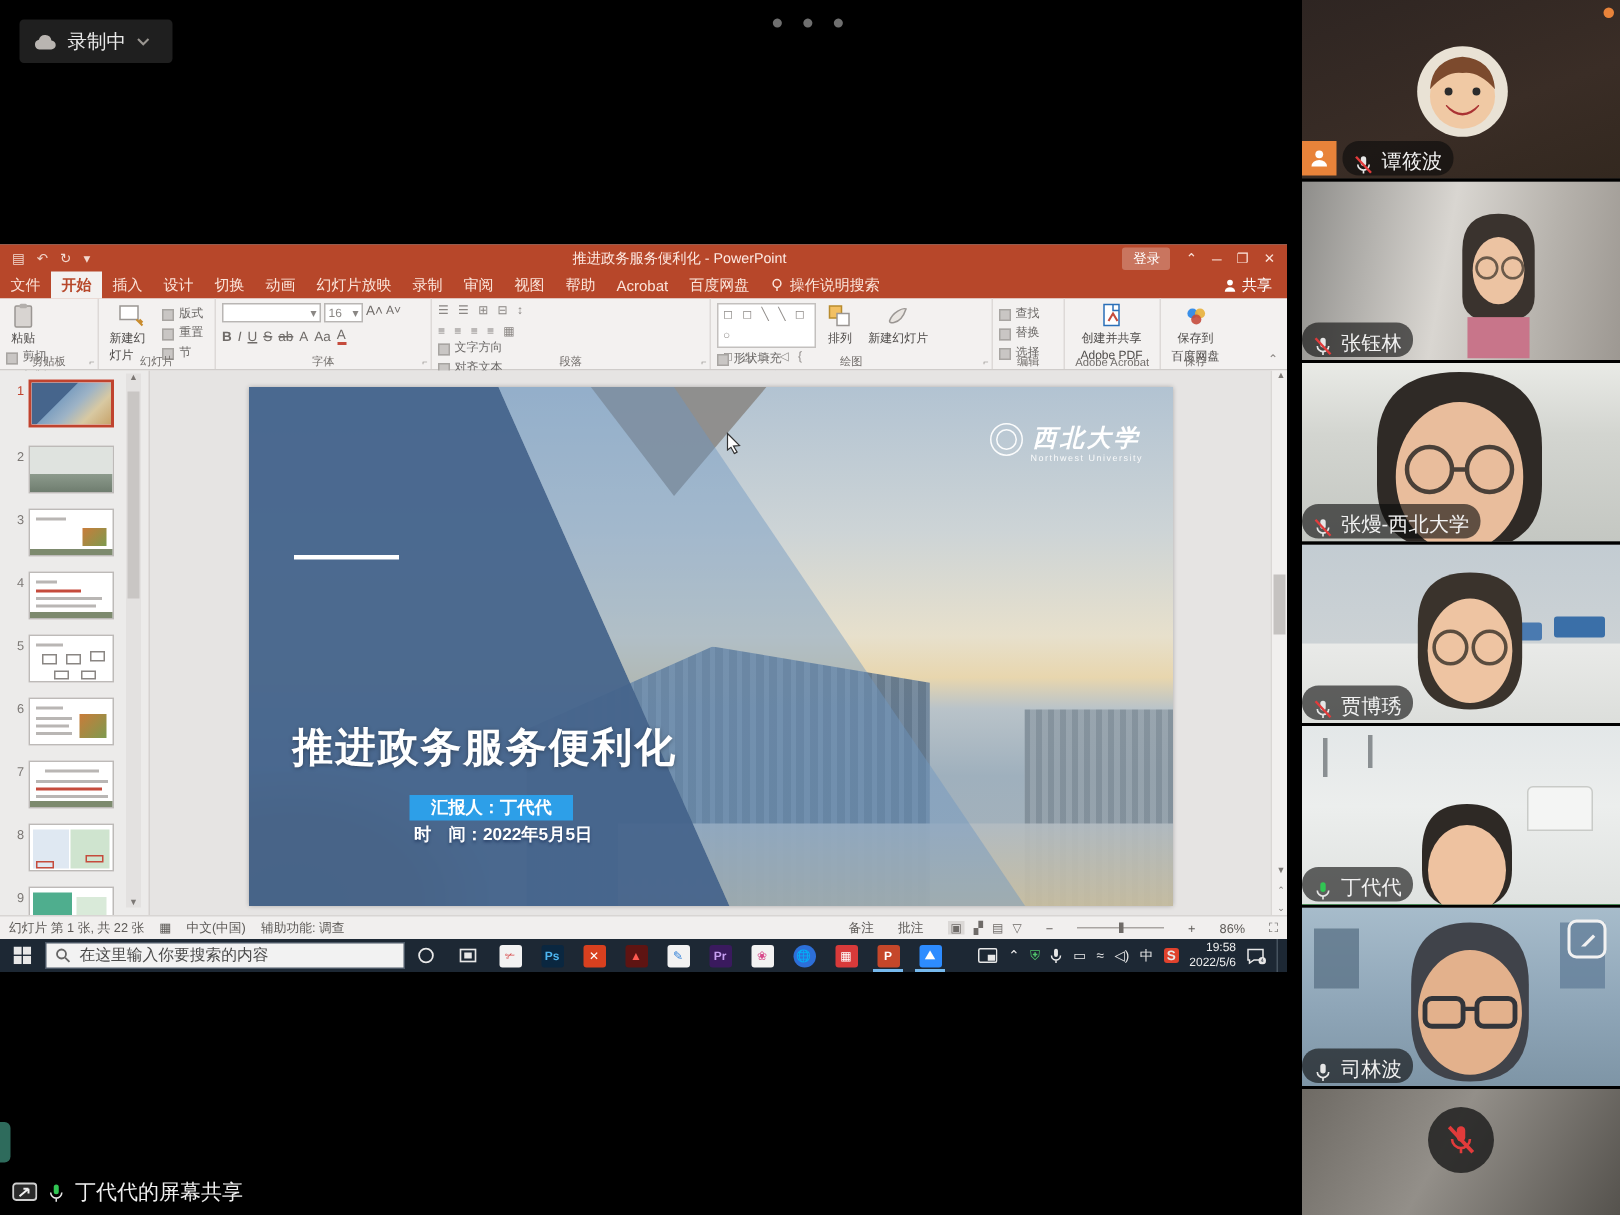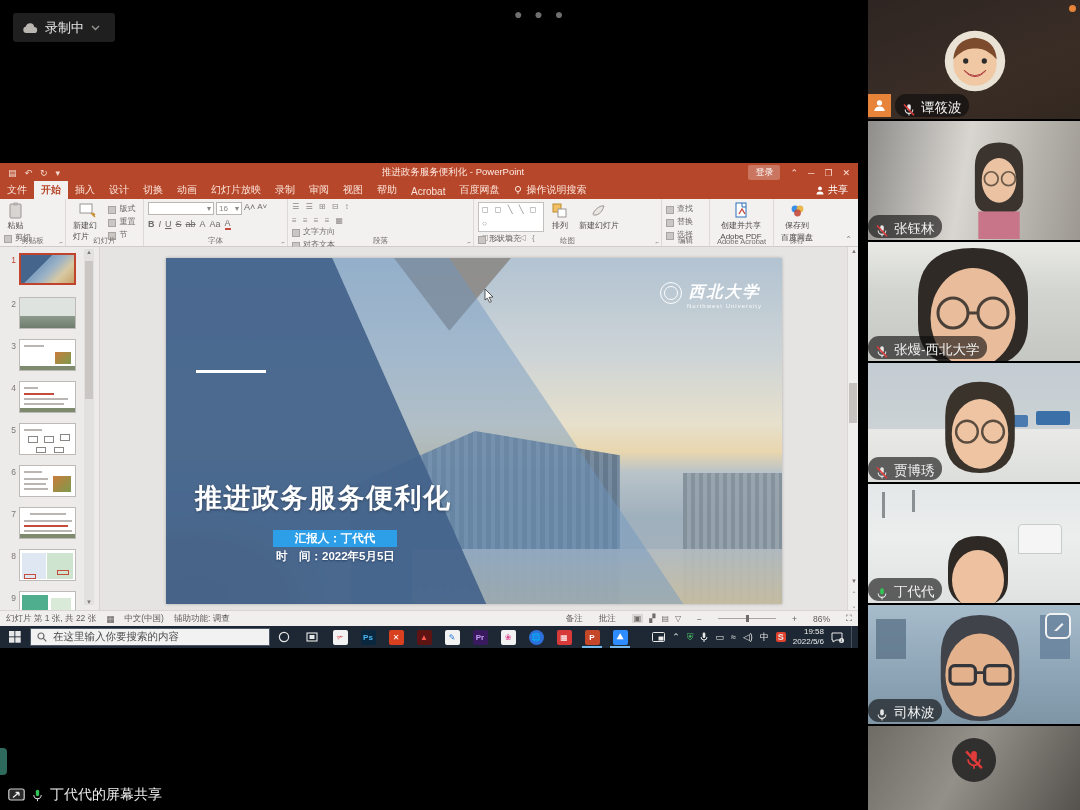--- a/index.html
+++ b/index.html
@@ -90,21 +90,21 @@
     background:radial-gradient(ellipse at 18% 95%,#6e4a20 0%,#7d5526 45%,rgba(125,85,38,0) 75%); }
   .tri-dark { position:absolute; inset:0; background:#46658c; opacity:.96;
     clip-path:polygon(0 0,27% 0,52% 100%,0 100%); }
   .tri-light { position:absolute; inset:0; background:#6f97c0; opacity:.45;
     clip-path:polygon(27% 0,46% 0,84% 100%,52% 100%); }
   .tri-gray { position:absolute; inset:0; background:#8d8c8a; opacity:.95;
     clip-path:polygon(37% 0,56% 0,46% 21%); }
   #slide-rule { position:absolute; left:30px; top:112px; width:70px; height:2.5px; background:#fff; }
   #slide-title { position:absolute; left:29px; top:222px; color:#fff; font-size:27px; font-weight:bold;
     letter-spacing:1.5px; text-shadow:0 1px 3px rgba(0,0,0,.35);font-family:Liberation Serif, serif; }
-  #presenter-box { position:absolute; left:107px; top:272px; width:124px; height:17px; background:#2d9fe8;
+  #presenter-box { position:absolute; left:107px; top:272px; width:109px; height:17px; background:#2d9fe8;
     color:#fff; font-size:11.5px; font-weight:bold; display:flex; align-items:center; justify-content:center; }
   #slide-date { position:absolute; left:110px; top:291px; color:#fff; font-size:11.5px; font-weight:bold;
     text-shadow:0 1px 2px rgba(20,40,80,.6); }
   #uni-logo { position:absolute; left:494px; top:24px; display:flex; align-items:flex-start; gap:5px; color:#fff; }
   #uni-seal { width:22px; height:22px; border:1.5px solid #fff; border-radius:50%; position:relative; opacity:.95; }
   #uni-seal:after { content:""; position:absolute; inset:3px; border:1px solid #fff; border-radius:50%; }
   #uni-text-cn { font-size:16px; font-weight:bold; font-style:italic; letter-spacing:2px;
     font-family:"Liberation Serif","DejaVu Serif",serif;text-align:center; }
   #uni-text-en { font-size:6px; letter-spacing:1px; opacity:.9; }
   #cursor { position:absolute; left:318px; top:30px; }

